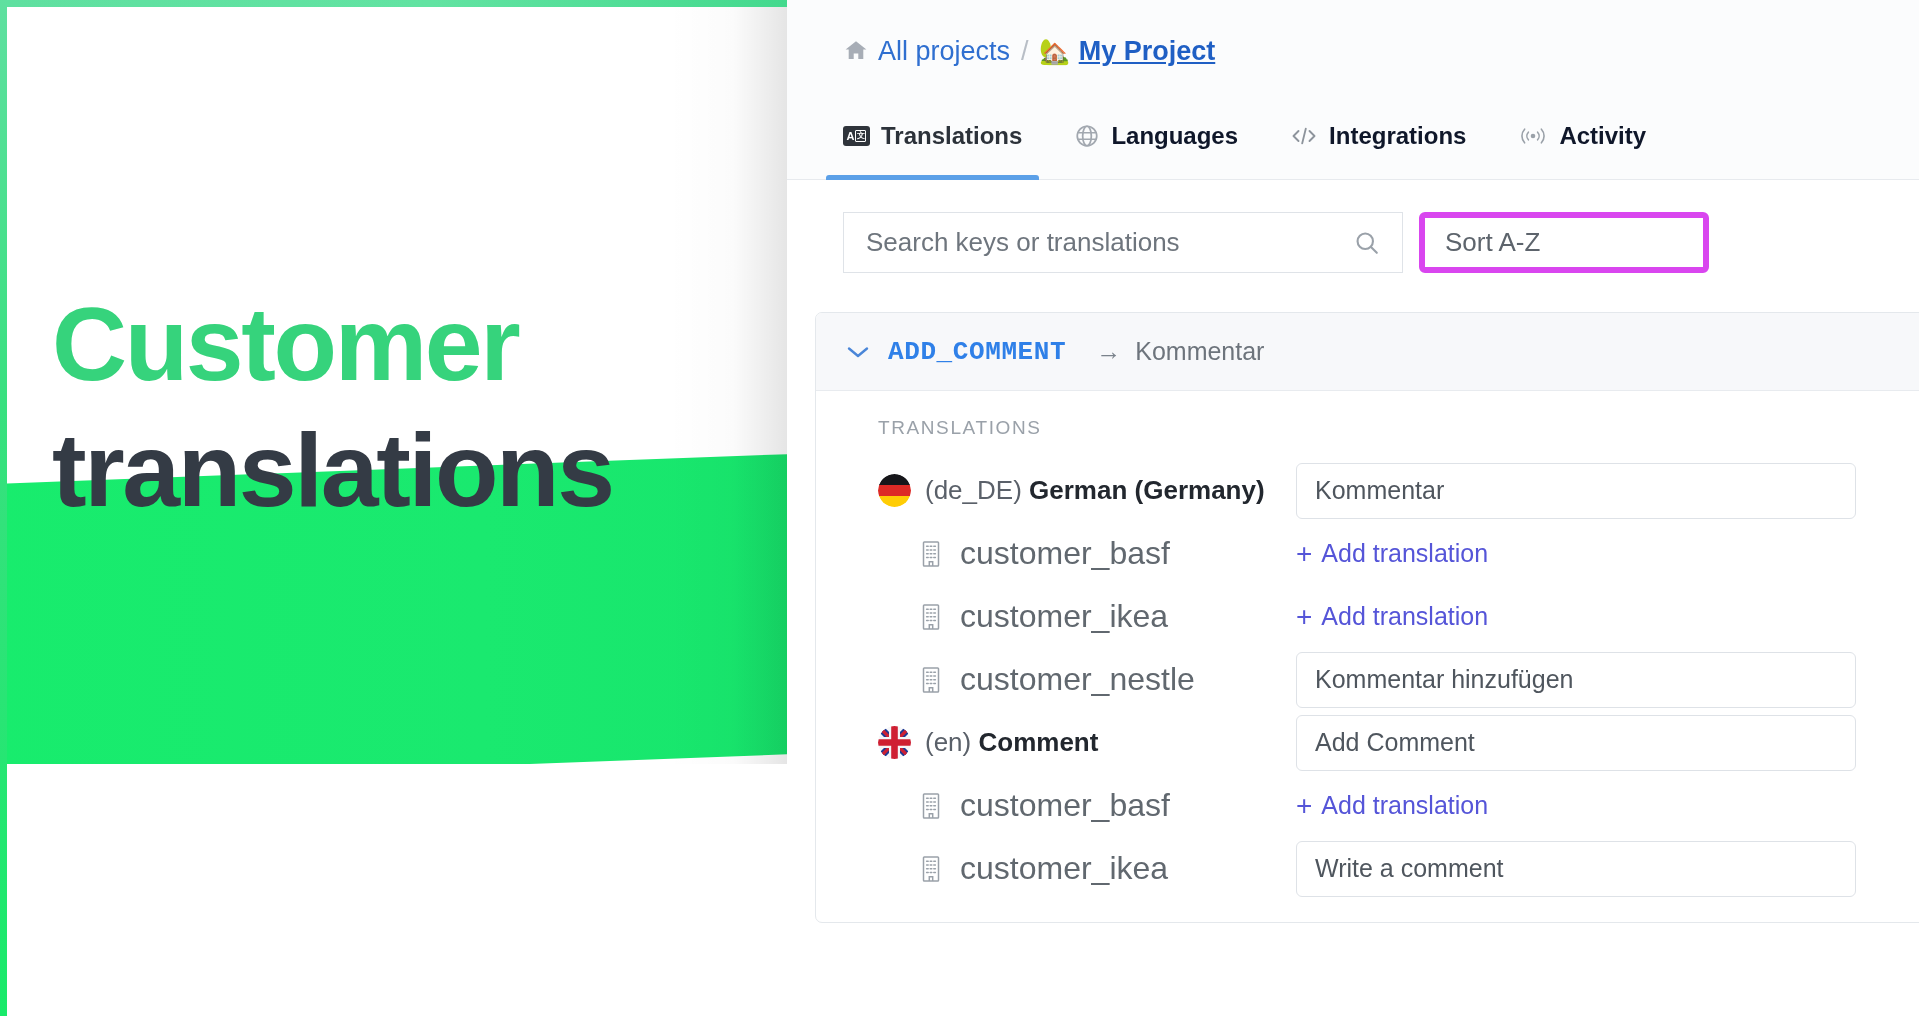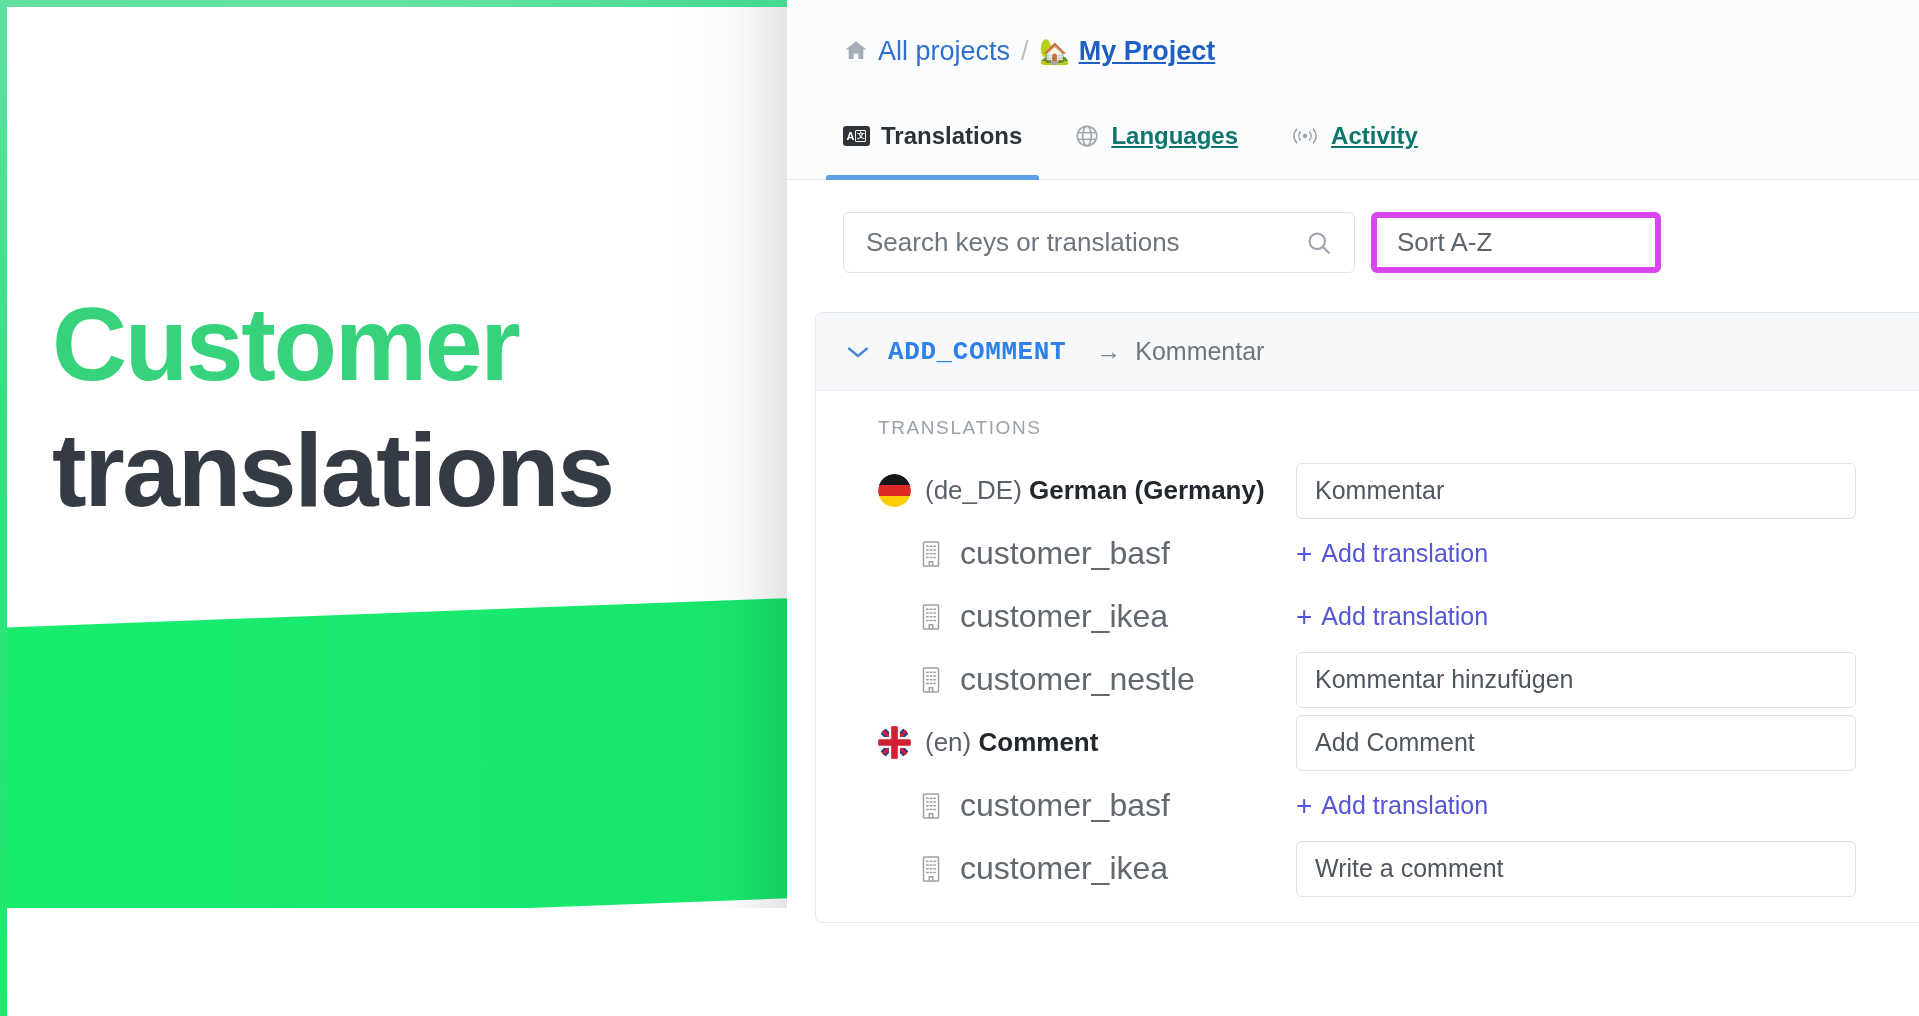--- a/index.html
+++ b/index.html
@@ -38,21 +38,21 @@
   }
   #promo-left-edge {
     position: absolute;
     left: 0; top: 0;
     width: 7px; height: 1016px;
     background: linear-gradient(180deg, #5fe0a0 0%, #38e07f 40%, #19ea6a 100%);
   }
   #promo-inner {
     position: absolute;
     left: 7px; top: 7px;
-    width: 780px; height: 901px;
+    width: 780px; height: 757px;
     background: #ffffff;
     overflow: hidden;
   }
   
   #promo-shadow {
     position: absolute;
     right: 0; top: 0;
     width: 120px; height: 100%;
     background: linear-gradient(90deg, rgba(0,0,0,0) 0%, rgba(0,0,0,0.015) 55%, rgba(0,0,0,0.10) 100%);
     pointer-events: none;
@@ -172,21 +172,21 @@
   .tab.active::after {
     content: "";
     position: absolute;
     left: 9px;
     right: 9px;
     bottom: 0;
     height: 5px;
     background: #5ba0e8;
     border-radius: 3px 3px 0 0;
   }
-  .tab-dim { color: #0f766e; text-decoration: underline; }
+  .tab-dim { color: #0f172a; }
 
   
   .ico-translate {
     width: 27px; height: 20px;
     background: #2f343b;
     border-radius: 3px;
     display: inline-flex;
     align-items: center;
     justify-content: center;
     gap: 1px;
@@ -213,24 +213,24 @@
   
   #toolbar {
     position: absolute;
     left: 56px;
     top: 212px;
     display: flex;
     align-items: center;
     gap: 16px;
   }
   #search-box {
-    width: 512px;
+    width: 560px;
     height: 61px;
     border: 1px solid #dfe3e8;
-    border-radius: 6px;
+    border-radius: 0;
     background: #ffffff;
     display: flex;
     align-items: center;
     padding: 0 20px 0 22px;
     position: relative;
   }
   #search-input {
     border: none;
     outline: none;
     flex: 1;
@@ -423,20 +423,30 @@
           <span class="tab-ico">
             <svg width="26" height="26" viewBox="0 0 24 24" fill="none" stroke="#a2a8b0" stroke-width="1.6">
               <circle cx="12" cy="12" r="9"></circle>
                 <ellipse cx="12" cy="12" rx="4" ry="9"></ellipse>
               <path d="M3.2 9h17.6M3.2 15h17.6"></path>
             </svg>
           </span>
           <span>Languages</span>
         </div>
 
+        <div class="tab tab-dim">
+          <span class="tab-ico">
+            <svg width="28" height="24" viewBox="0 0 28 24" fill="none" stroke="#8d949c" stroke-width="1.9" stroke-linecap="round" stroke-linejoin="round">
+              <path d="M8.5 7 3.5 12l5 5"></path>
+                <path d="M19.5 7l5 5-5 5"></path>
+                <path d="M15.8 4.6 12.2 19.4"></path>
+            </svg>
+          </span>
+          <span>Integrations</span>
+        </div>
 
 
         <div class="tab tab-dim">
           <span class="tab-ico">
             <svg width="30" height="22" viewBox="0 0 30 22" fill="none" stroke="#9aa1a9" stroke-width="1.6" stroke-linecap="round">
               <circle cx="15" cy="11" r="2.3" fill="#9aa1a9" stroke="none"></circle>
               <path d="M10.4 7.2a5.6 5.6 0 0 0 0 7.6M19.6 7.2a5.6 5.6 0 0 1 0 7.6"></path>
               <path d="M6.6 4.2a10 10 0 0 0 0 13.6M23.4 4.2a10 10 0 0 1 0 13.6"></path>
             </svg>
           </span>

